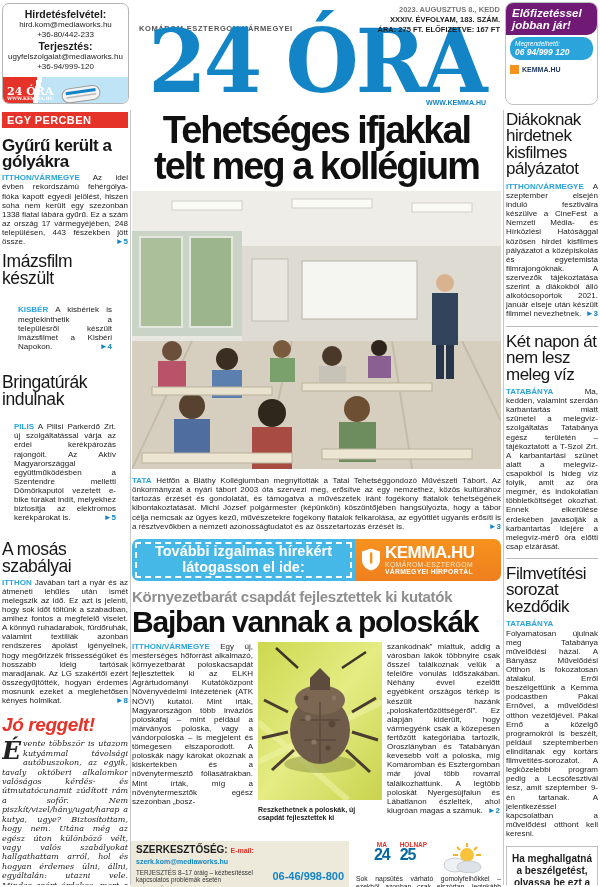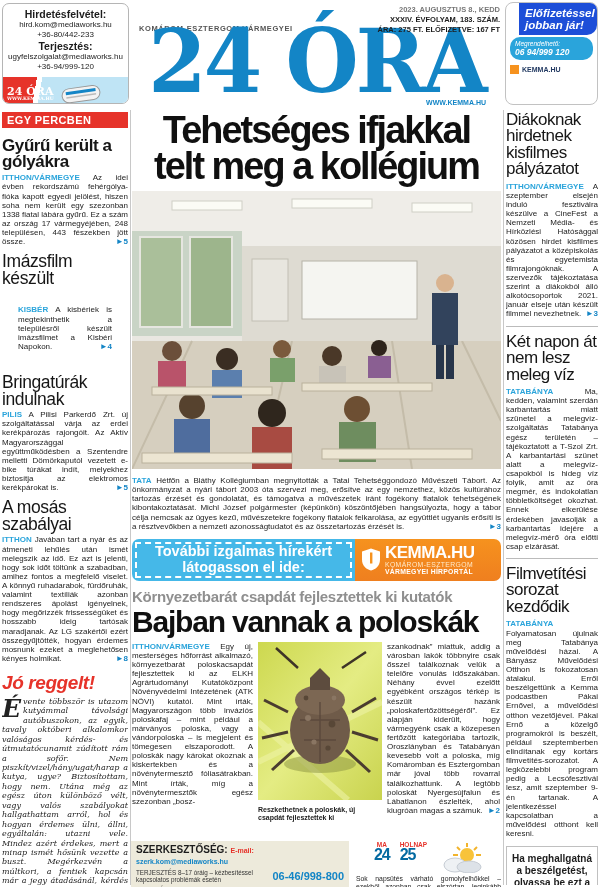--- a/index.html
+++ b/index.html
@@ -23,22 +23,22 @@
   #masthead{position:absolute;left:133px;top:2px;width:367px;height:106px;}
   #region{font-size:7.5px;font-weight:700;color:#555;letter-spacing:.6px;position:absolute;left:6px;top:22px;}
   #mast-title{position:absolute;left:0;top:16px;width:100%;text-align:center;
       font-family:"DejaVu Serif",serif;font-weight:700;font-size:84px;line-height:1;
       color:#1385c6;letter-spacing:-3px;transform:scaleY(1.04);transform-origin:top center;}
   #mast-site{position:absolute;right:14px;bottom:2px;font-size:7px;font-weight:700;color:#1385c6;}
   #issue{position:absolute;right:0;top:3px;text-align:right;font-size:7.5px;font-weight:700;line-height:1.3;}
   #issue .d1{color:#777;}
   #hdr-sub{position:absolute;left:505px;top:2px;width:93px;height:103px;border:1px solid #c2c2c2;
            border-radius:8px;overflow:hidden;box-sizing:border-box;background:#fff;}
-  .sub-red{background:#1d4ed8;color:#fff;font-style:italic;font-weight:700;font-size:11.5px;
-           line-height:1.05;padding:4px 6px;border-radius:0 0 10px 0;margin-left:13px;}
+  .sub-red{background:#701a75;color:#fff;font-style:italic;font-weight:700;font-size:11.5px;
+           line-height:1.05;padding:4px 6px;border-radius:0 0 10px 0;}
   .sub-blue{background:#2aa4db;color:#fff;margin:2px 4px;border-radius:10px;padding:3px 5px;}
   .sub-blue .o{font-style:italic;font-size:6.5px;display:block;}
   .sub-blue .p{font-style:italic;font-weight:700;font-size:8.5px;display:block;}
   .sub-brand{display:flex;align-items:center;gap:3px;padding:3px 4px;}
   .sub-brand .sq{width:9px;height:9px;background:#f6921e;flex:0 0 auto;}
   .sub-brand .t{font-size:7px;font-weight:700;color:#233a62;}
 
   
   #leftcol{position:absolute;left:2px;top:112px;width:126px;height:773px;display:flex;
            flex-direction:column;overflow:hidden;}
@@ -183,21 +183,21 @@
     </p>
 
     <div class="lc-title light">Imázsfilm készült</div>
     <p class="body-txt" style="margin:16px;">
       <span class="tag">KISBÉR</span>
       <span>A kisbériek is megtekinthetik a településről készült imázsfilmet a Kisbéri Napokon.</span>
       <span class="pg">►4</span>
     </p>
 
     <div class="lc-title light">Bringatúrák indulnak</div>
-    <p class="body-txt" style="margin:0;">
+    <p class="body-txt" style="margin:12px;">
       <span class="tag">PILIS</span>
       <span>A Pilisi Parkerdő Zrt. új szolgáltatással várja az erdei kerékpározás rajongóit. Az Aktív Magyarországgal együttműködésben a Szentendre melletti Dömörkaputól vezetett e-bike túrákat indít, melyekhez biztosítja az elektromos kerékpárokat is.</span>
       <span class="pg">►5</span>
     </p>
 
     <div class="lc-title light">A mosás szabályai</div>
     <p class="body-txt" style="margin:0;">
       <span class="tag">ITTHON</span>
       <span>Javában tart a nyár és az átmeneti lehűlés után ismét melegszik az idő. Ez azt is jelenti, hogy sok időt töltünk a szabadban, amihez fontos a megfelelő viselet. A könnyű ruhadarabok, fürdőruhák, valamint textíliák azonban rendszeres ápolást igényelnek, hogy megőrizzék frissességüket és hosszabb ideig tartósak maradjanak. Az LG szakértői ezért összegyűjtötték, hogyan érdemes mosnunk ezeket a meglehetősen kényes holmikat.</span>
       <span class="pg">►8</span>

